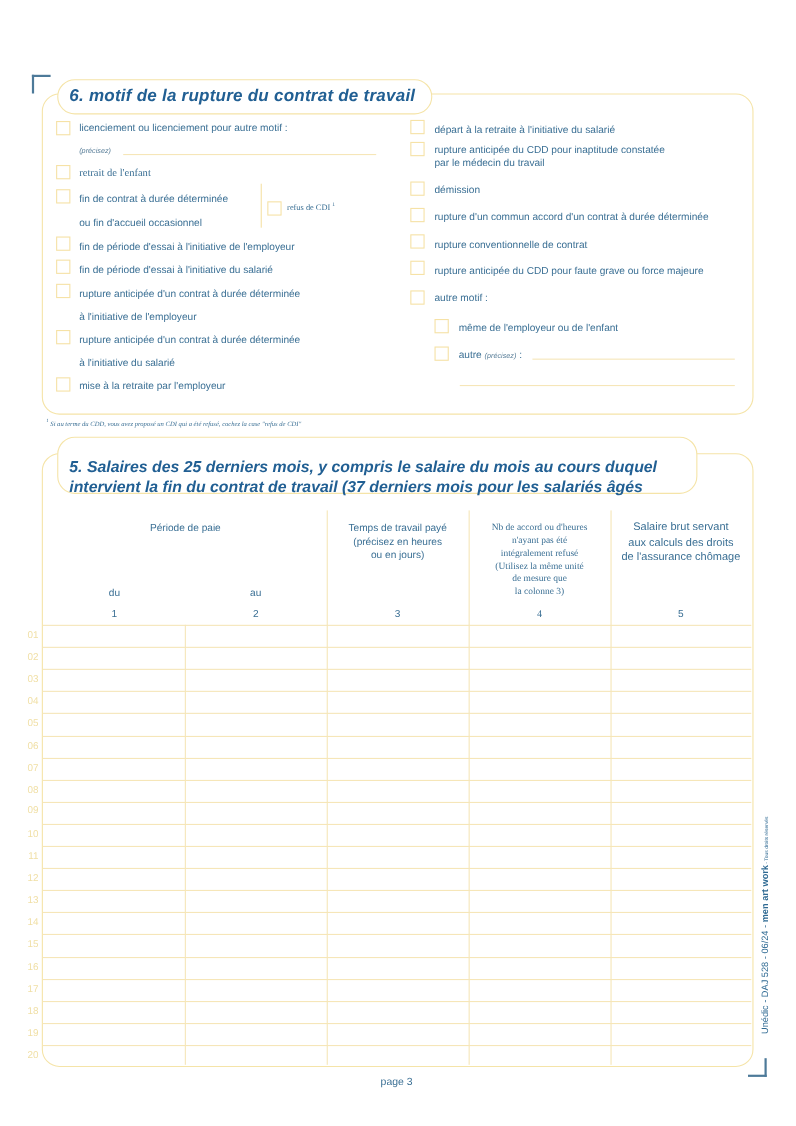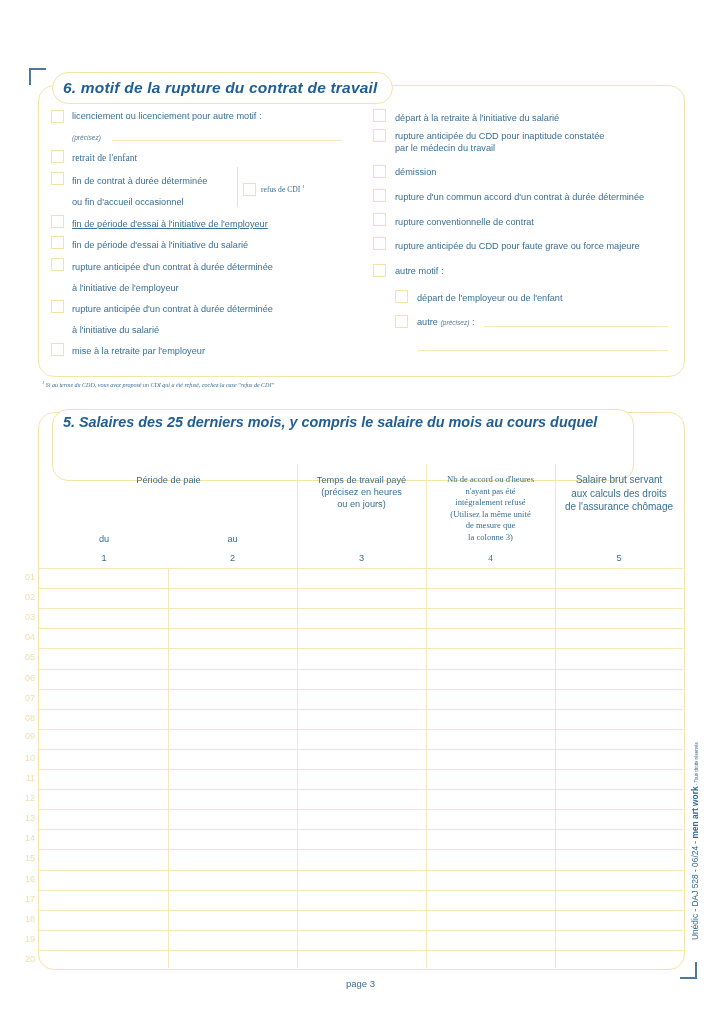--- a/index.html
+++ b/index.html
@@ -10,21 +10,21 @@
     .sec4-title-wrap { position:absolute; left:52px; top:72px; height:30px; padding:0 14px 0 10px; background:#fff; border:1.5px solid #f5e4a8; border-radius:16px; display:flex; align-items:center; }
     .sec4-title { font-size:15.5px; font-weight:bold; font-style:italic; color:#215f93; letter-spacing:0.2px; }
     .cb { position:absolute; width:11px; height:11px; border:1.5px solid #f6e2a6; background:#fff; }
     .lbl { position:absolute; font-size:9.2px; color:#3a6f94; white-space:nowrap; line-height:12px; }
     .serif { font-family:"Liberation Serif", serif; }
     .small-it { font-size:6.6px; font-style:italic; color:#5a7f99; }
     .line { position:absolute; height:0; border-top:1px solid #f6e6b8; }
     .vline { position:absolute; width:0; border-left:1.5px solid #f6e2a6; }
     .footnote { position:absolute; left:42px; top:380px; font-family:"Liberation Serif", serif; font-size:6px; font-style:italic; color:#3a6f94; }
     .sec5-box { position:absolute; left:38px; top:412px; width:645px; height:556px; border:1.5px solid #f5e4a8; border-radius:16px; }
-    .sec5-title-wrap { position:absolute; left:52px; top:409px; width:582px; height:72px; padding:3px 10px; box-sizing:border-box; background:#fff; border:1.5px solid #f5e4a8; border-radius:16px; }
+    .sec5-title-wrap { position:absolute; left:52px; top:397px; width:582px; height:52px; padding:18px 10px; box-sizing:border-box; background:#fff; border:1.5px solid #f5e4a8; border-radius:16px; }
     .sec5-title { font-size:14.4px; font-weight:bold; font-style:italic; color:#215f93; line-height:18px; }
     .col-head { position:absolute; text-align:center; font-size:9.2px; color:#3a6f94; line-height:12px; }
     .rownum { position:absolute; left:15px; width:20px; text-align:right; font-size:9px; color:#f0dfa5; }
     .grid-h { position:absolute; left:39px; width:644px; border-top:1px solid #f6e6b8; height:0; }
     .grid-v { position:absolute; border-left:1px solid #f6e6b8; width:0; }
     .page-num { position:absolute; left:346px; top:978px; font-size:9.5px; color:#3a6f94; }
     .side-text { position:absolute; left:690px; top:940px; transform:rotate(-90deg); transform-origin:left top; white-space:nowrap; font-size:8.4px; color:#2f6a93; }
     .side-text b { font-weight:bold; }
     .side-text .tiny { font-size:4.5px; }
   </style>
@@ -48,21 +48,21 @@
 <span class="lbl serif" style="left:72px;top:152px;font-size:9.6px;">retrait de l'enfant</span>
 
 <div class="cb" style="left:51px;top:172px;"></div>
 <span class="lbl" style="left:72px;top:175px;">fin de contrat à durée déterminée</span>
 <span class="lbl" style="left:72px;top:196px;">ou fin d'accueil occasionnel</span>
 <div class="vline" style="left:237px;top:167px;height:40px;"></div>
 <div class="cb" style="left:243px;top:183px;"></div>
 <span class="lbl serif" style="left:261px;top:181px;font-size:7.6px;"><span>refus de CDI</span> <sup style="font-size:5px;">1</sup></span>
 
 <div class="cb" style="left:51px;top:215px;"></div>
-<span class="lbl" style="left:72px;top:218px;text-decoration:underline;">fin de période d'essai à l'initiative de l'employeur</span>
+<span class="lbl" style="left:72px;top:218px;">fin de période d'essai à l'initiative de l'employeur</span>
 
 <div class="cb" style="left:51px;top:236px;"></div>
 <span class="lbl" style="left:72px;top:239px;">fin de période d'essai à l'initiative du salarié</span>
 
 <div class="cb" style="left:51px;top:258px;"></div>
 <span class="lbl" style="left:72px;top:261px;">rupture anticipée d'un contrat à durée déterminée</span>
 <span class="lbl" style="left:72px;top:282px;">à l'initiative de l'employeur</span>
 
 <div class="cb" style="left:51px;top:300px;"></div>
 <span class="lbl" style="left:72px;top:303px;">rupture anticipée d'un contrat à durée déterminée</span>
@@ -87,32 +87,33 @@
 <div class="cb" style="left:373px;top:213px;"></div>
 <span class="lbl" style="left:395px;top:216px;">rupture conventionnelle de contrat</span>
 
 <div class="cb" style="left:373px;top:237px;"></div>
 <span class="lbl" style="left:395px;top:240px;">rupture anticipée du CDD pour faute grave ou force majeure</span>
 
 <div class="cb" style="left:373px;top:264px;"></div>
 <span class="lbl" style="left:395px;top:265px;">autre motif :</span>
 
 <div class="cb" style="left:395px;top:290px;"></div>
-<span class="lbl" style="left:417px;top:292px;">départ de l'employeur ou de l'enfant</span>
+<span class="lbl" style="left:417px;top:292px;">même de l'employeur ou de l'enfant</span>
 
 <div class="cb" style="left:395px;top:315px;"></div>
 <span class="lbl" style="left:417px;top:316px;"><span>autre</span> <span class="small-it">(précisez)</span> <span>:</span></span>
 <div class="line" style="left:484px;top:326px;width:184px;"></div>
 <div class="line" style="left:418px;top:350px;width:250px;"></div>
 
 <div class="footnote"><sup style="font-size:4.5px;">1</sup> <span>Si au terme du CDD, vous avez proposé un CDI qui a été refusé, cochez la case "refus de CDI"</span></div>
 
 <div class="sec5-box"></div>
 <div class="sec5-title-wrap">
   <div class="sec5-title">5. Salaires des 25 derniers mois, y compris le salaire du mois au cours duquel</div>
+  <div class="sec5-title">intervient la fin du contrat de travail (37 derniers mois pour les salariés âgés</div>
 </div>
 
 <div class="col-head" style="left:40px;top:474px;width:257px;">Période de paie</div>
 <div class="col-head" style="left:40px;top:533px;width:128px;">du</div>
 <div class="col-head" style="left:168px;top:533px;width:129px;">au</div>
 <div class="col-head" style="left:297px;top:474px;width:129px;">
   <div>Temps de travail payé</div>
   <div>(précisez en heures</div>
   <div>ou en jours)</div>
 </div>

